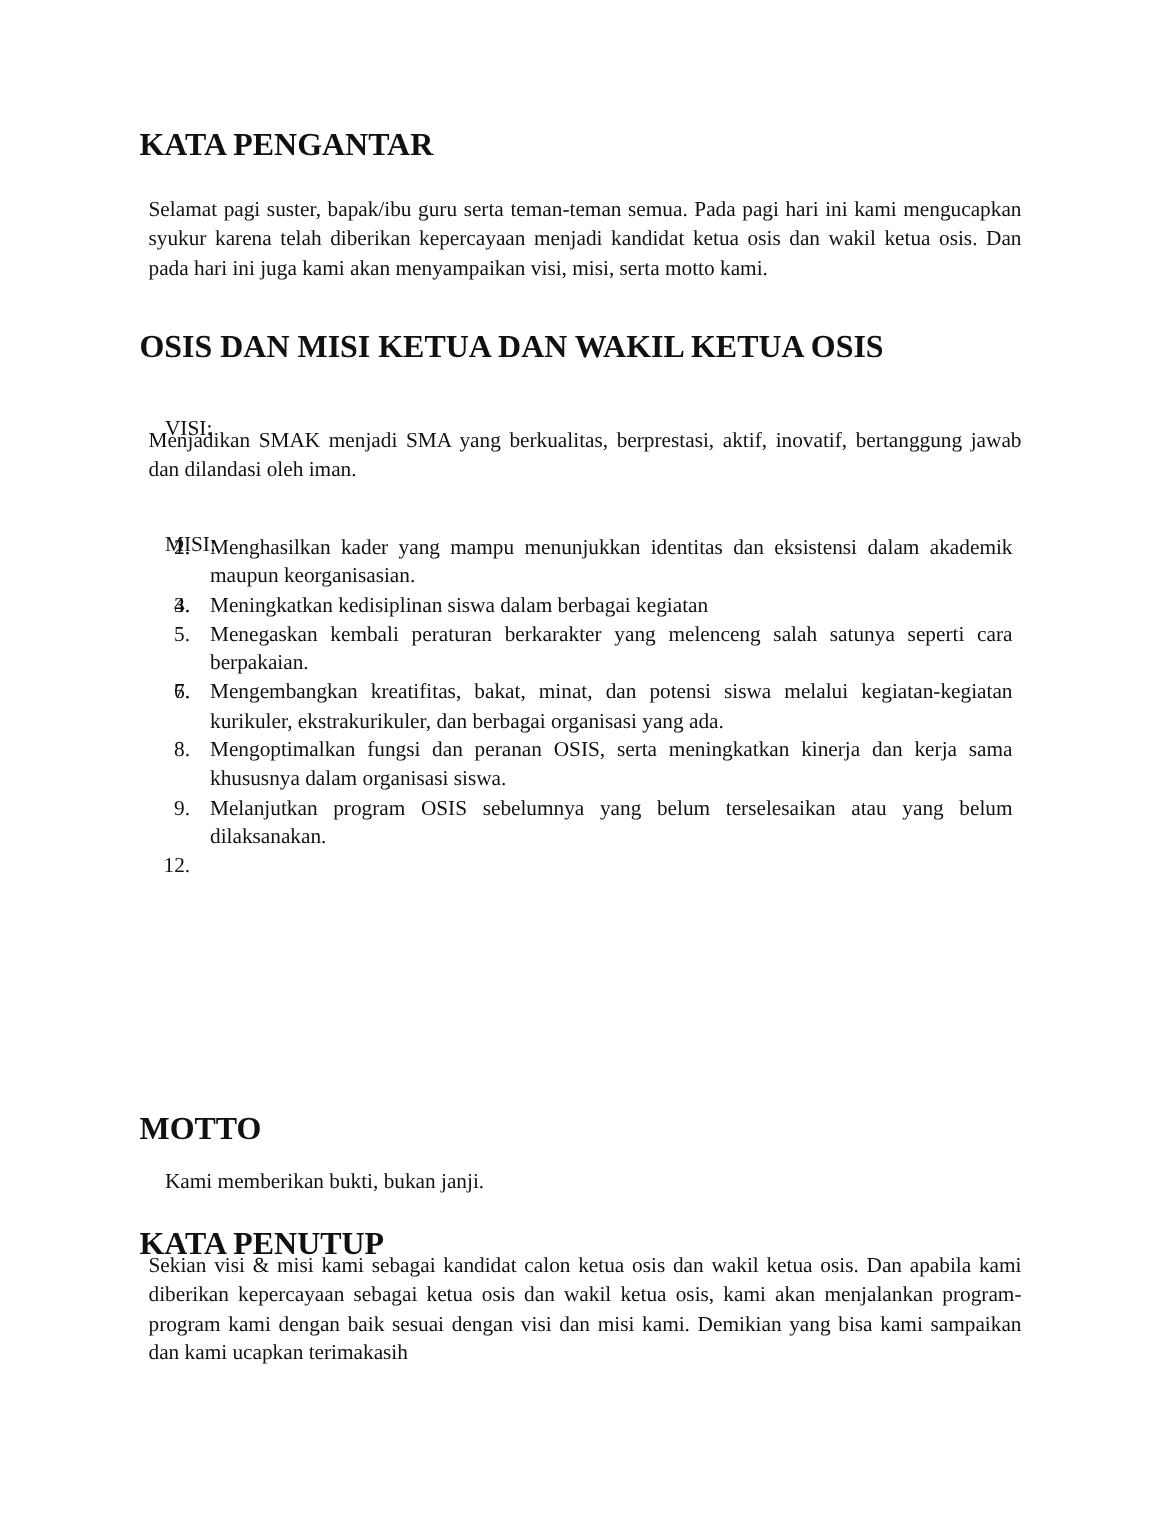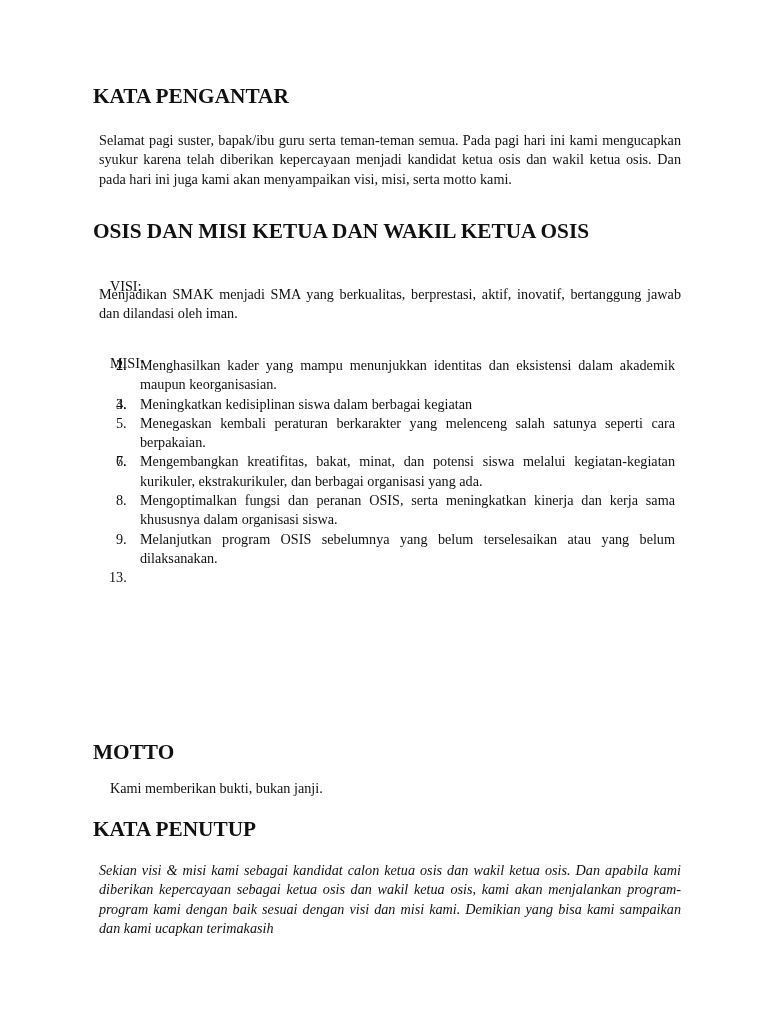--- a/index.html
+++ b/index.html
@@ -51,22 +51,22 @@
   <ol class="list" style="top:356px;">
     <li><span class="num">1.</span></li>
     <li><span class="num">2.</span><span>Menghasilkan kader yang mampu menunjukkan identitas dan eksistensi dalam akademik maupun keorganisasian.</span></li>
     <li><span class="num">3.</span></li>
     <li><span class="num">4.</span><span>Meningkatkan kedisiplinan siswa dalam berbagai kegiatan</span></li>
     <li><span class="num">5.</span><span>Menegaskan kembali peraturan berkarakter yang melenceng salah satunya seperti cara berpakaian.</span></li>
     <li><span class="num">6.</span></li>
     <li><span class="num">7.</span><span>Mengembangkan kreatifitas, bakat, minat, dan potensi siswa melalui kegiatan-kegiatan kurikuler, ekstrakurikuler, dan berbagai organisasi yang ada.</span></li>
     <li><span class="num">8.</span><span>Mengoptimalkan fungsi dan peranan OSIS, serta meningkatkan kinerja dan kerja sama khususnya dalam organisasi siswa.</span></li>
     <li><span class="num">9.</span><span>Melanjutkan program OSIS sebelumnya yang belum terselesaikan atau yang belum dilaksanakan.</span></li>
-    <li class="two"><span class="num">13.</span></li>
+    <li class="two"><span class="num">12.</span></li>
   </ol>
 
   <h2 class="heading" style="top:743px;">MOTTO</h2>
   <p class="label" style="top:762px;">Kami memberikan bukti, bukan janji.</p>
 
   <h2 class="heading" style="top:820px;">KATA PENUTUP</h2>
-  <p class="para" style="top:855px;font-style:italic;">Sekian visi &amp; misi kami sebagai kandidat calon ketua osis dan wakil ketua osis. Dan apabila kami diberikan kepercayaan sebagai ketua osis dan wakil ketua osis, kami akan menjalankan program-program kami dengan baik sesuai dengan visi dan misi kami. Demikian yang bisa kami sampaikan dan kami ucapkan terimakasih</p>
+  <p class="para" style="top:829px;">Sekian visi &amp; misi kami sebagai kandidat calon ketua osis dan wakil ketua osis. Dan apabila kami diberikan kepercayaan sebagai ketua osis dan wakil ketua osis, kami akan menjalankan program-program kami dengan baik sesuai dengan visi dan misi kami. Demikian yang bisa kami sampaikan dan kami ucapkan terimakasih</p>
 
 </div>
 
 </body></html>

